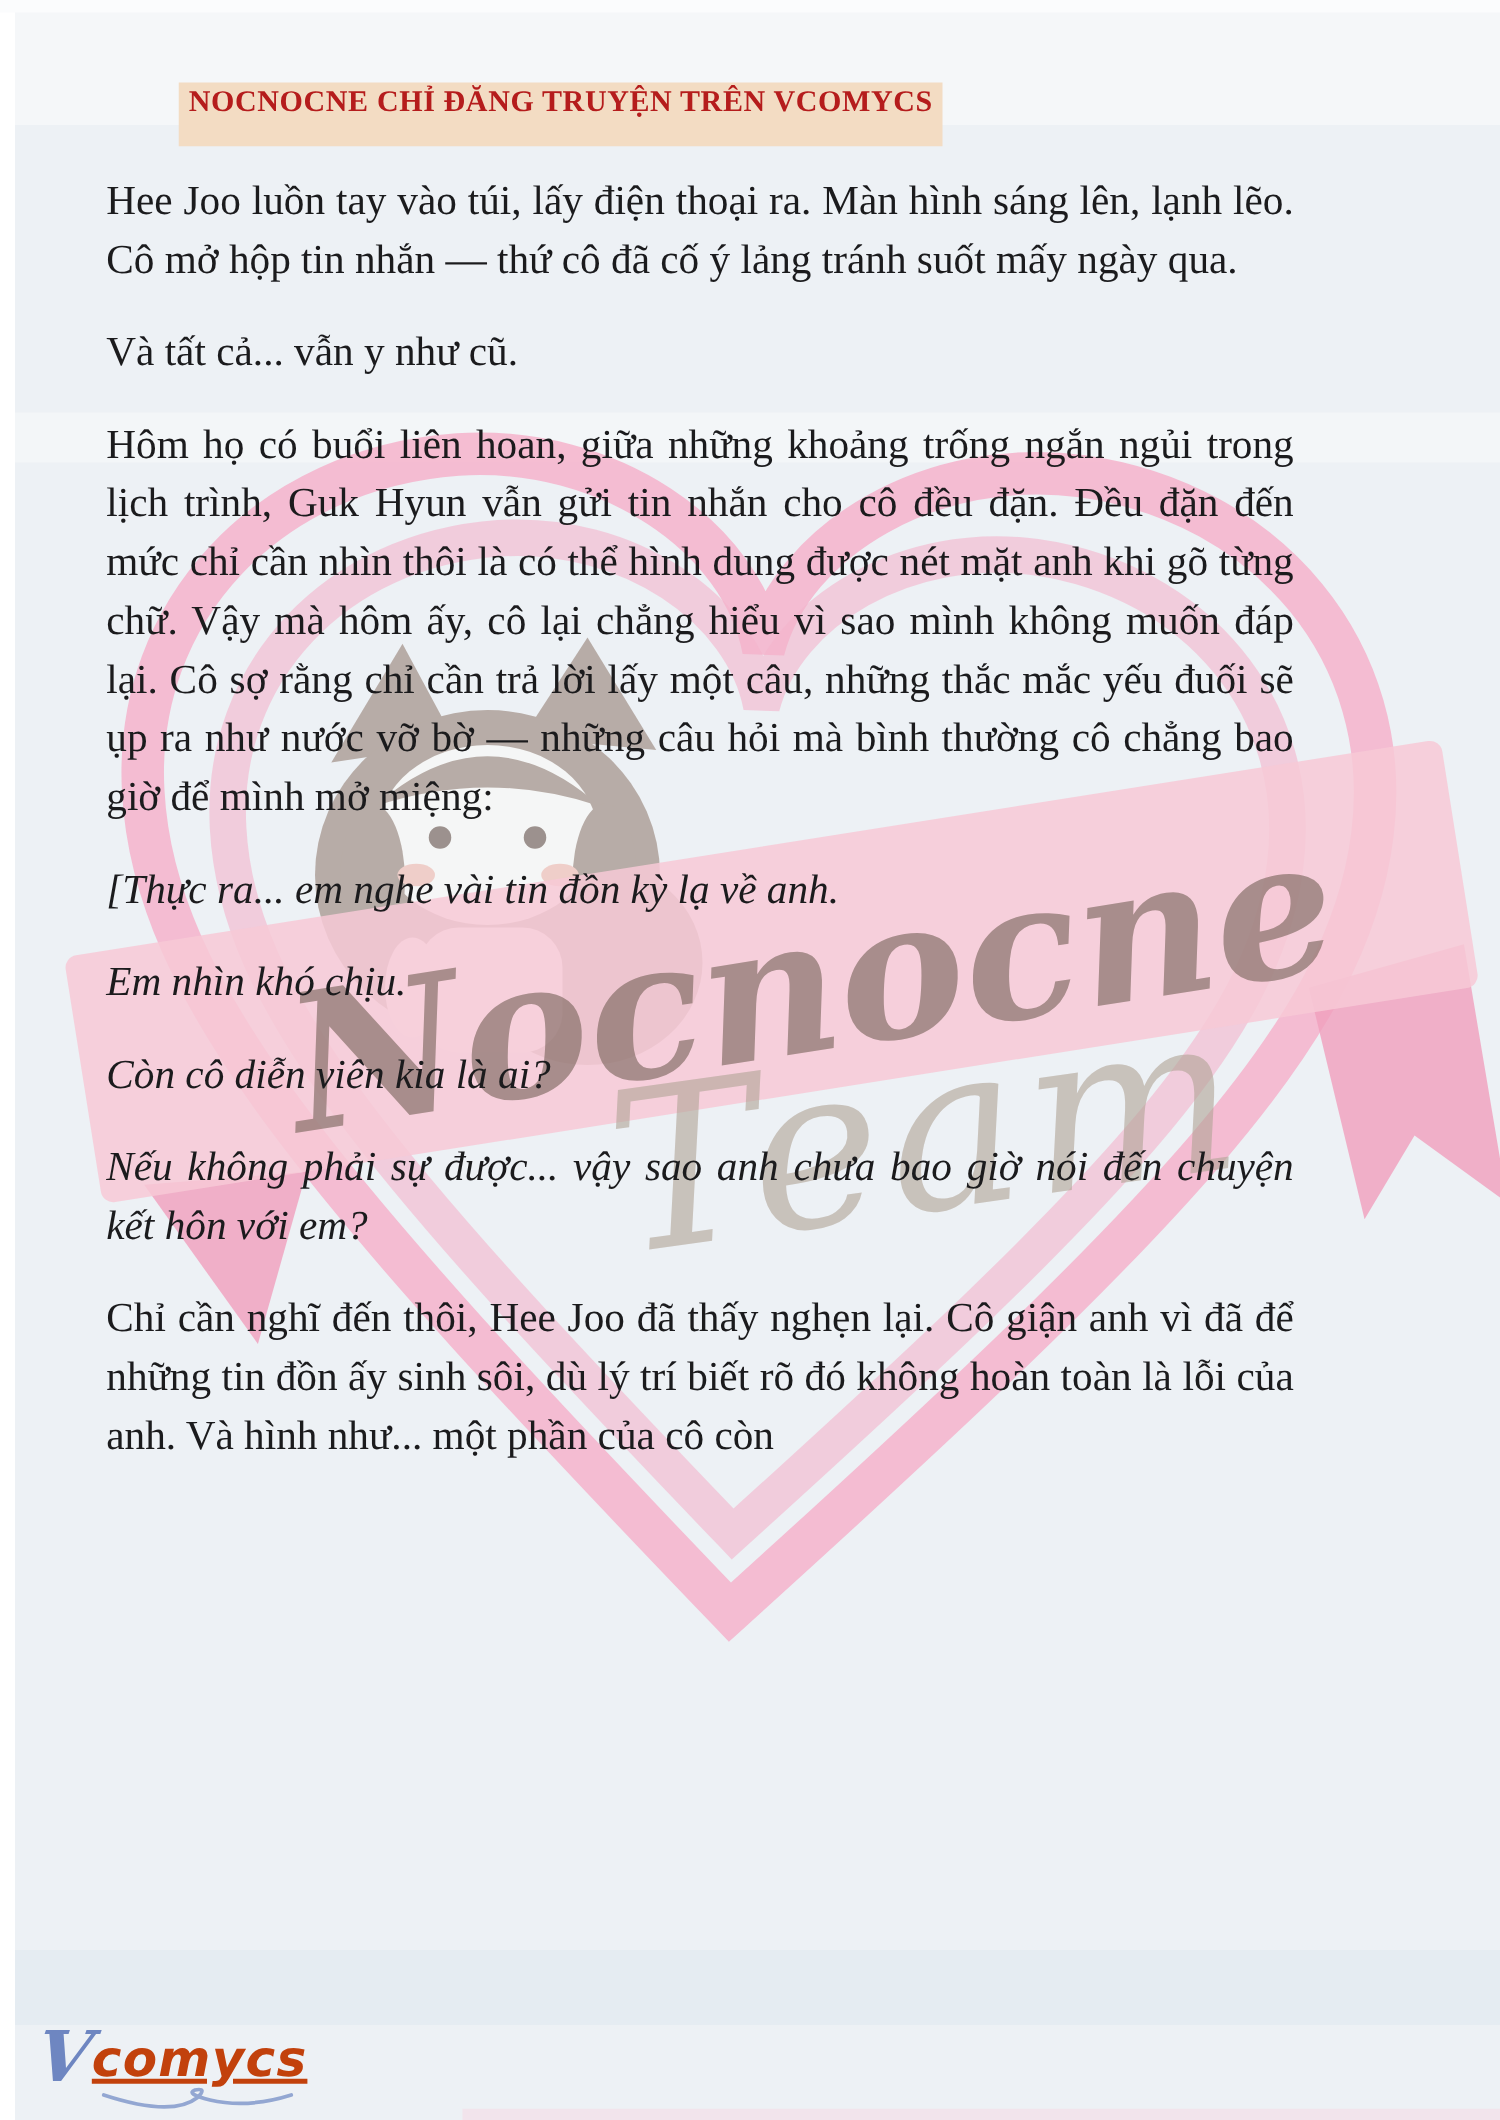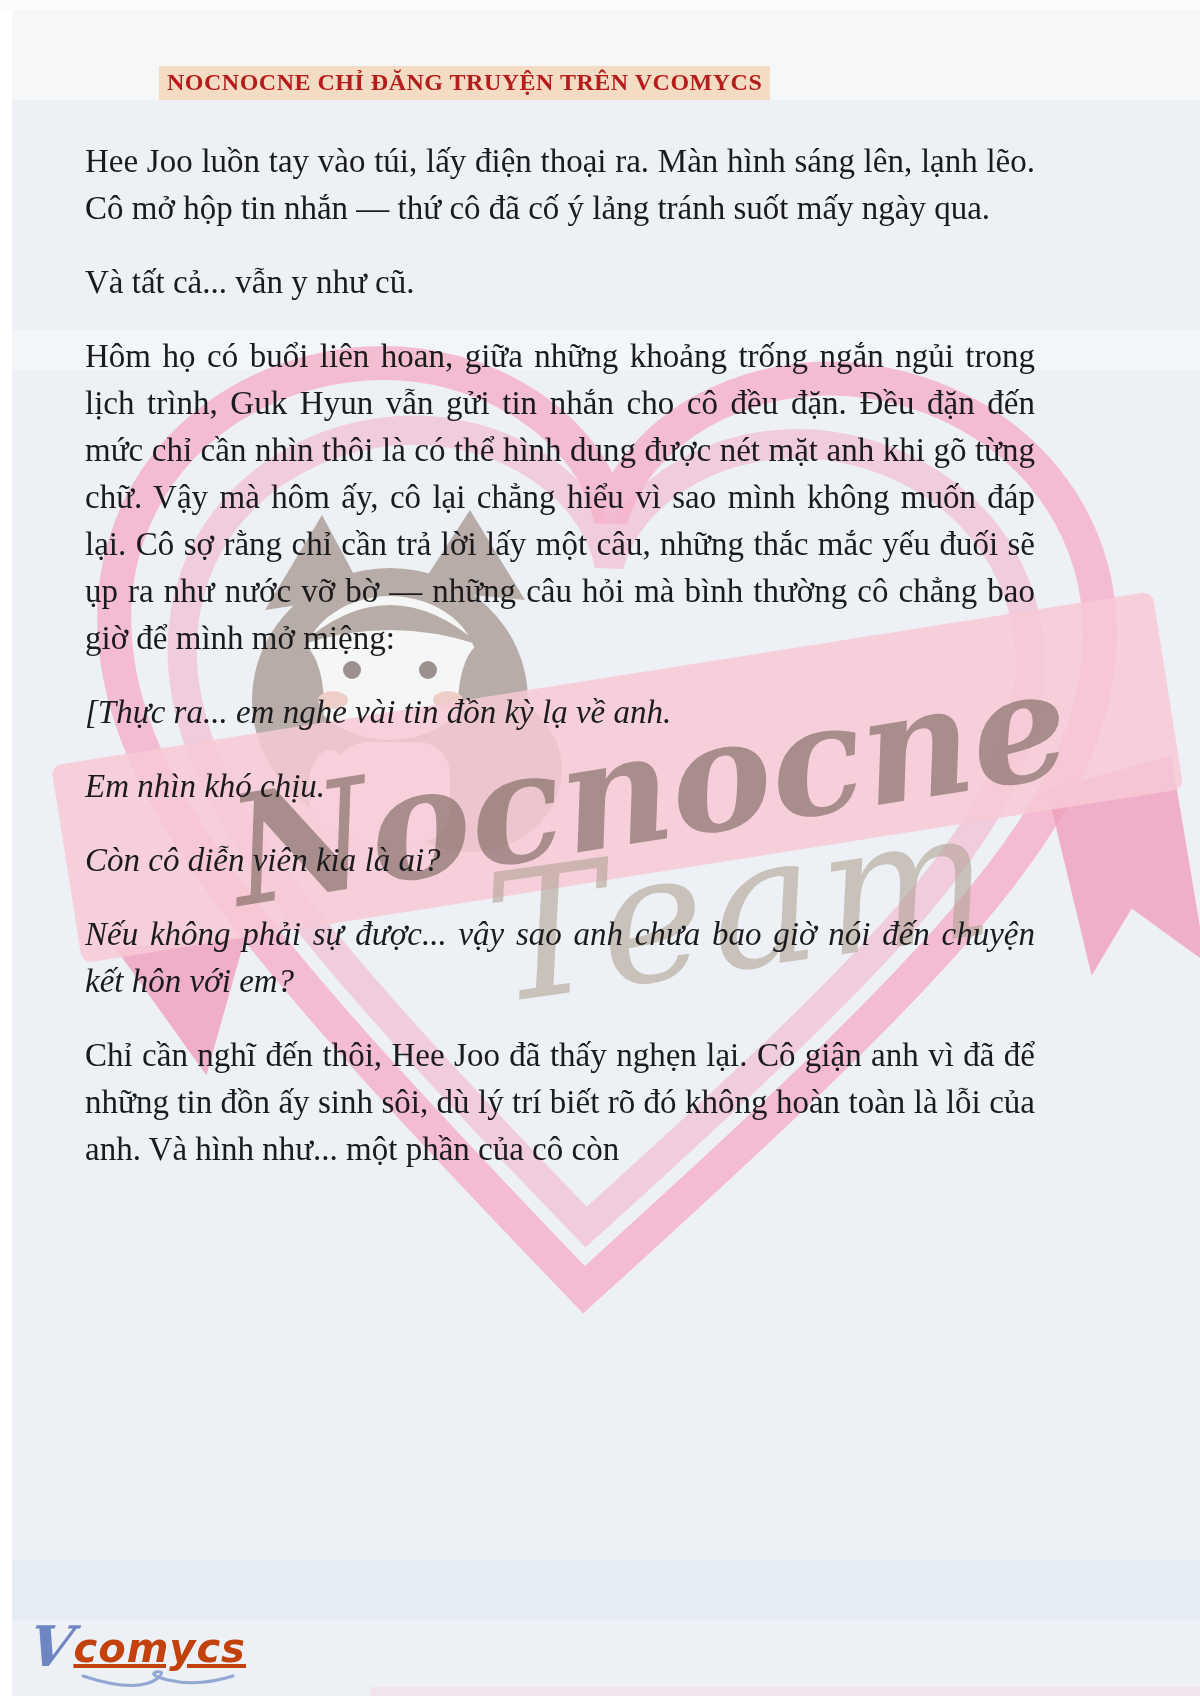--- a/index.html
+++ b/index.html
@@ -16,22 +16,21 @@
   .band.b3{top:1560px;height:60px;background:rgba(222,231,240,0.5);}
   .edge-left{position:absolute;left:0;top:0;width:12px;height:100%;background:#ffffff;}
   .edge-top{position:absolute;left:0;top:0;width:100%;height:10px;background:#fbfcfd;}
   .bottom-strip{position:absolute;right:0;bottom:0;width:830px;height:9px;background:rgba(246,216,228,0.55);}
 
   svg.watermark{position:absolute;left:0;top:0;width:1200px;height:1696px;pointer-events:none;}
 
   .header{
     position:absolute;left:143px;top:66px;
     background:#f3dcc3;
-    padding:3px 8px 4px 8px;
-    margin-left:16px;
+    padding:3px 8px 21px 8px;
   }
   .header span{
     color:#b51c1c;
     font-size:24px;
     font-weight:bold;
     letter-spacing:0.5px;
     font-family:"Liberation Serif", serif;
   }
 
   .content{

